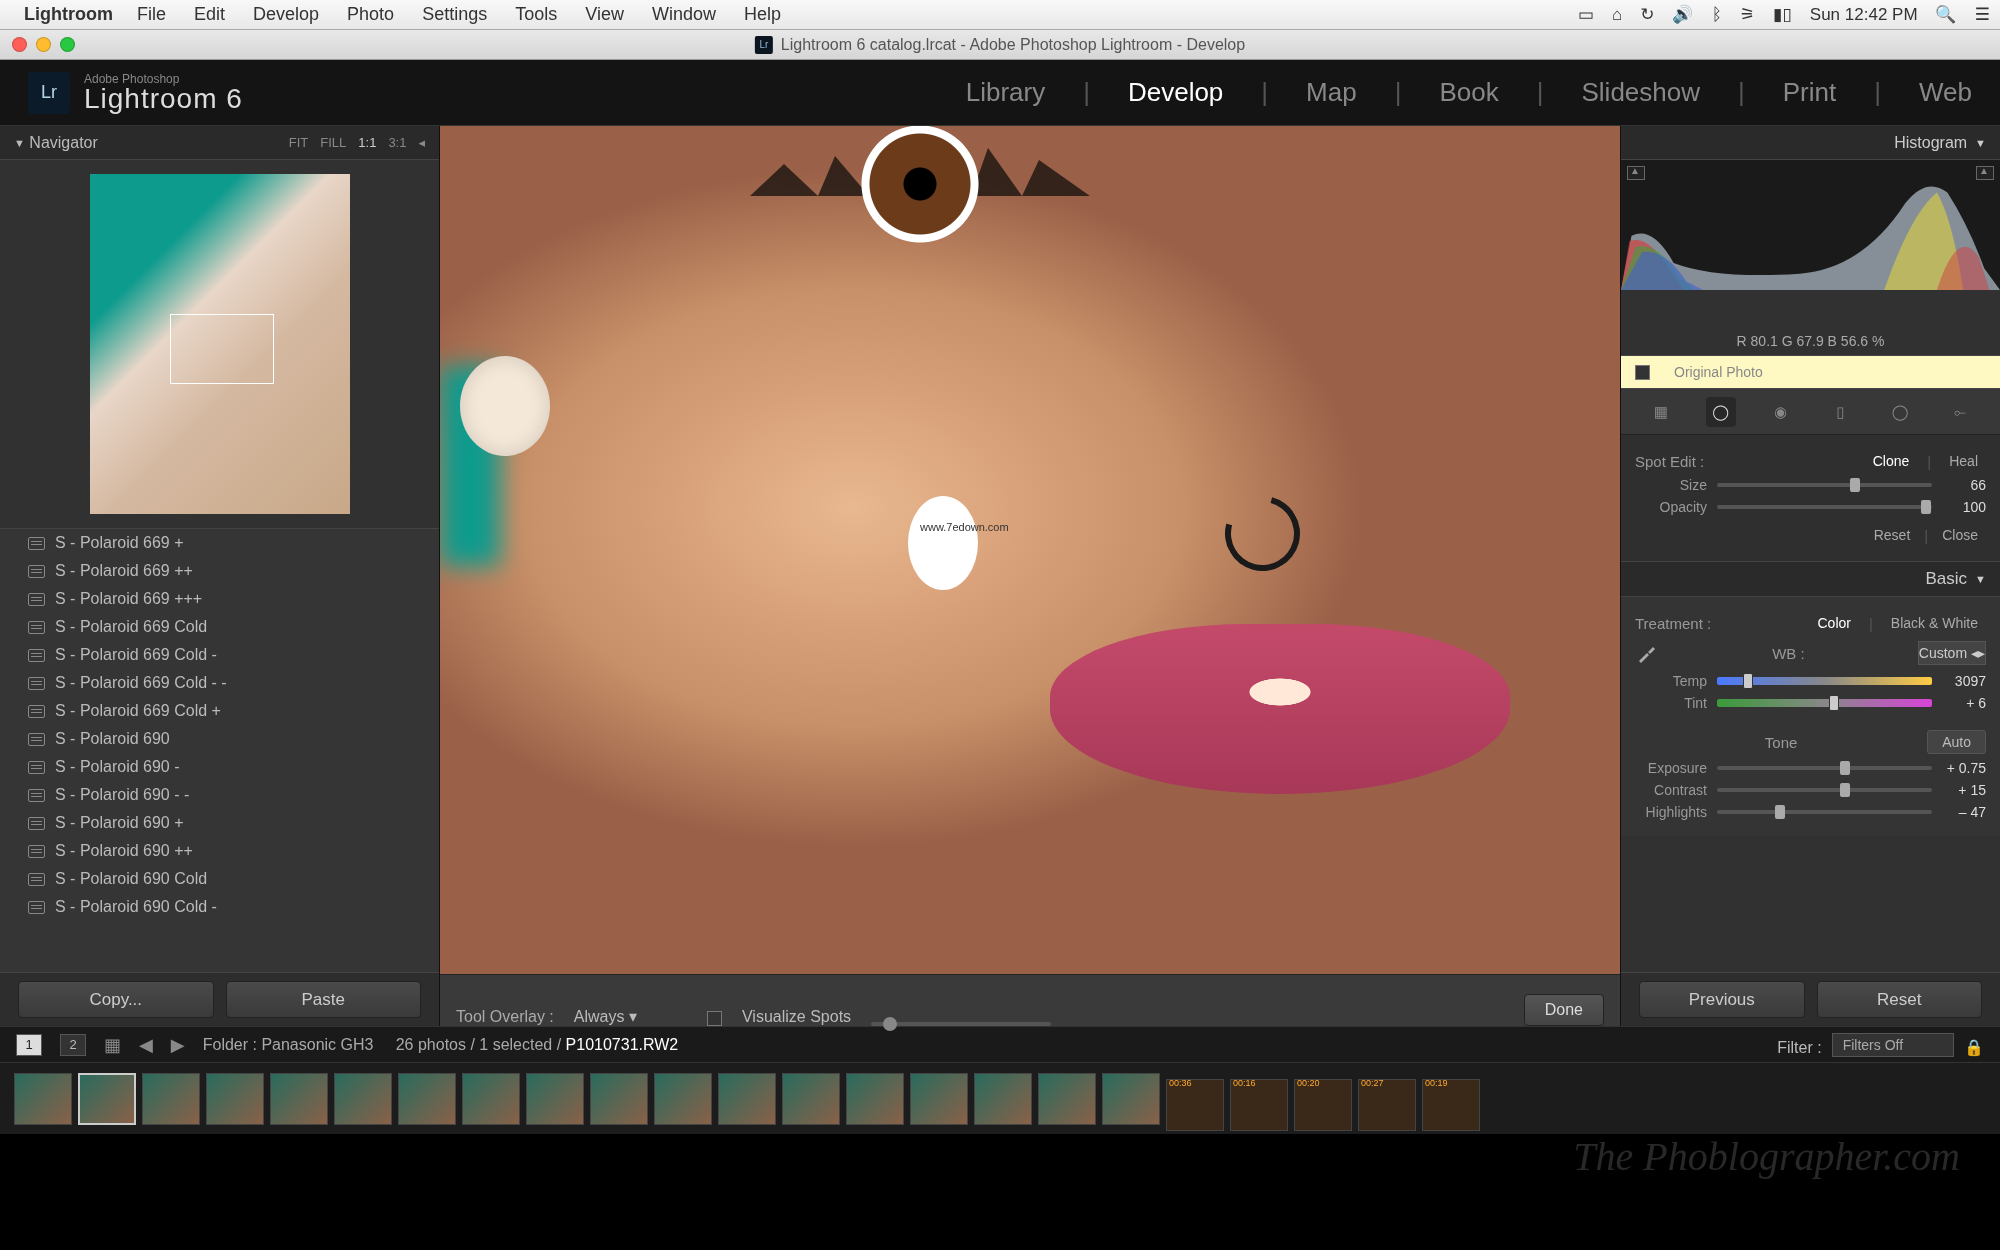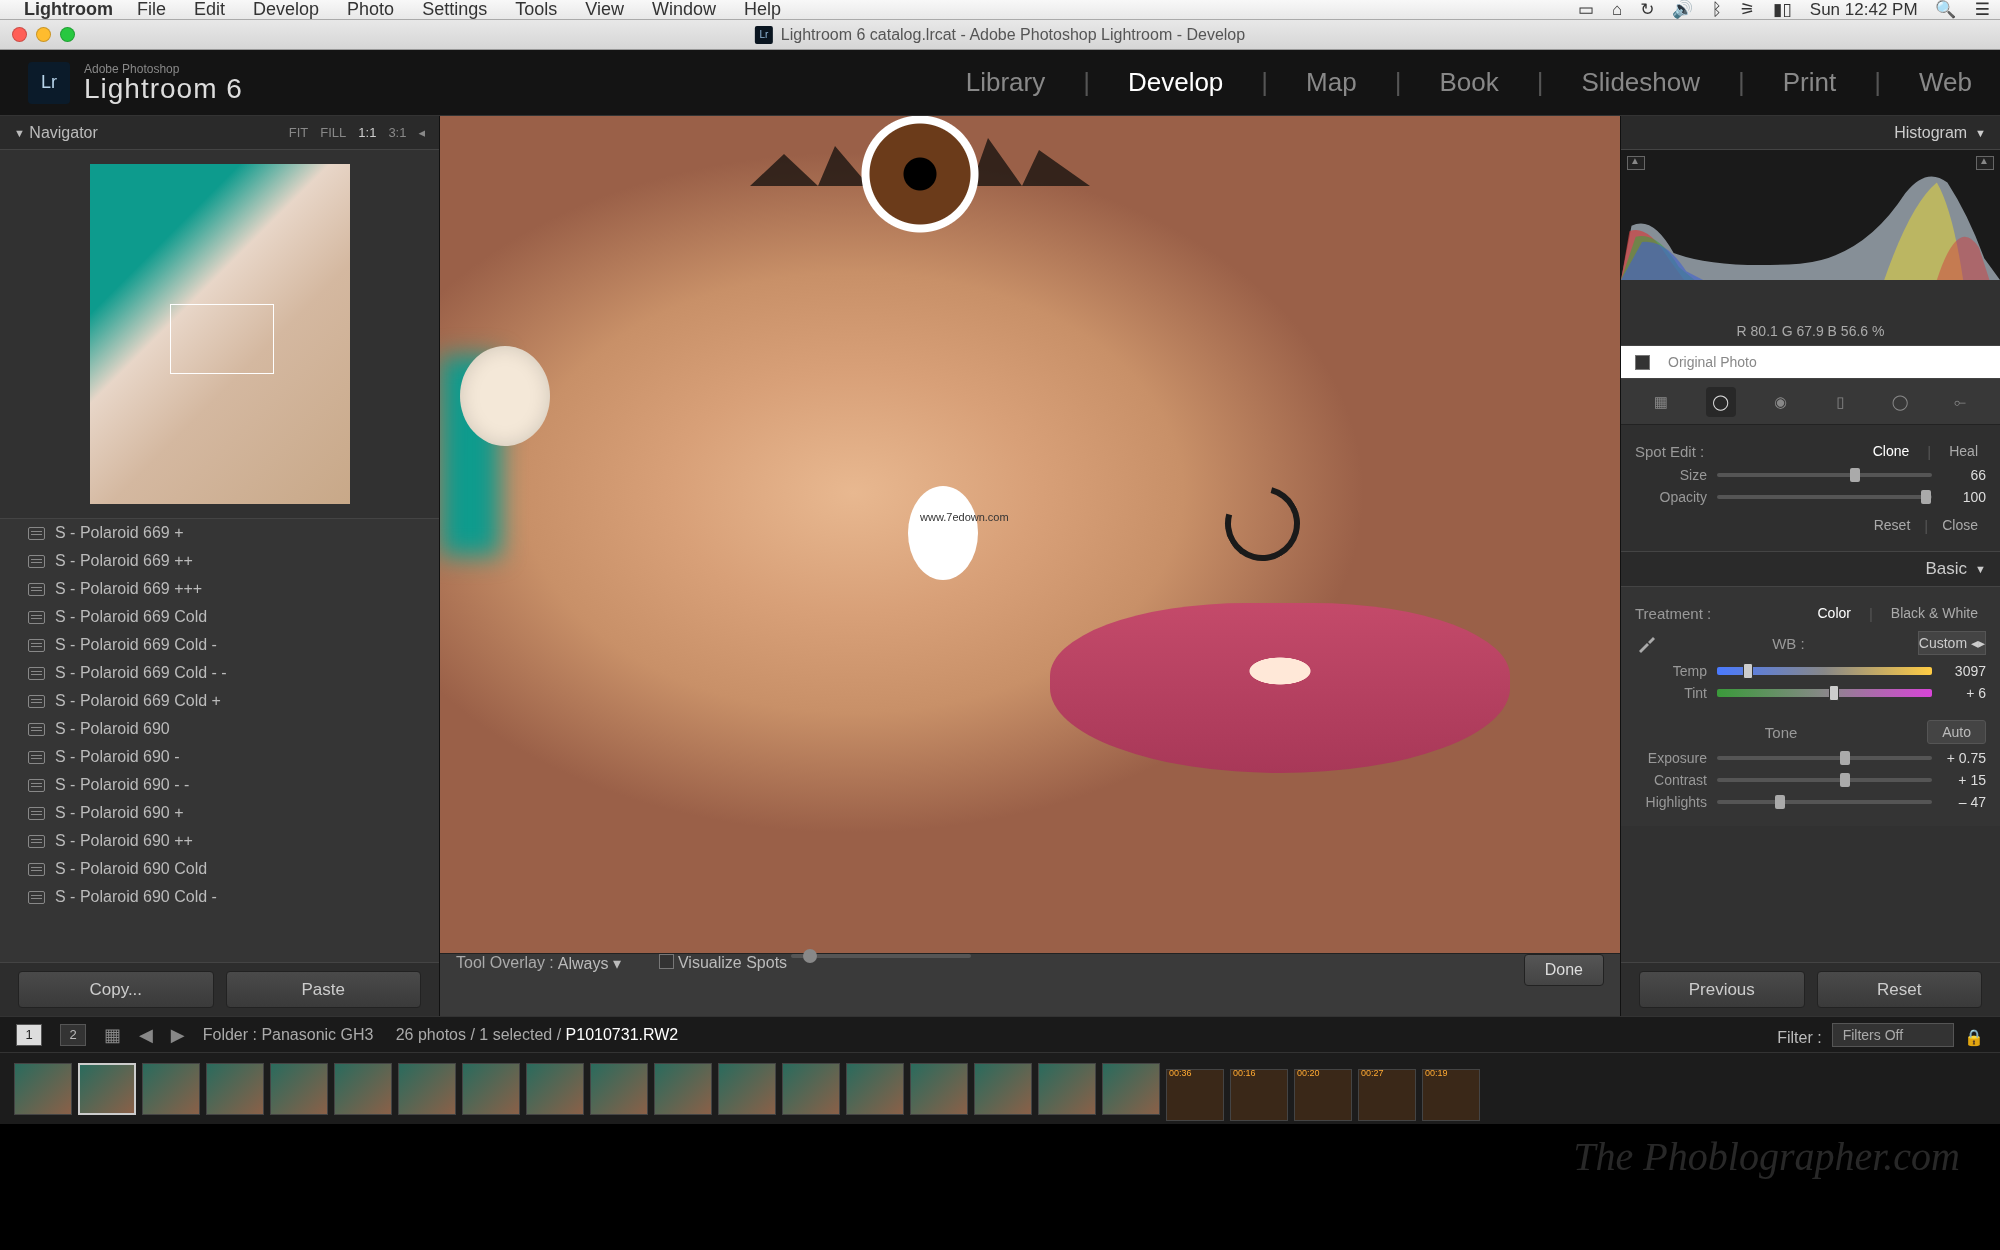--- a/index.html
+++ b/index.html
@@ -1,19 +1,19 @@
 <!DOCTYPE html>
 <html><head>
 <meta charset="utf-8">
 <style>
 * { margin: 0; padding: 0; box-sizing: border-box; font-family: "Helvetica Neue", Arial, sans-serif; }
 body { background: #000; color: #ccc; width: 2000px; height: 1250px; overflow: hidden; position: relative; }
 
 
-.mac-menubar { height: 20px; background: linear-gradient(#f8f8f8,#e8e8e8); display: flex; align-items: center; padding: 0 10px; color: #333; font-size: 18px; border-bottom: 1px solid #aaa; }
+.mac-menubar { height: 30px; background: linear-gradient(#f8f8f8,#e8e8e8); display: flex; align-items: center; padding: 0 10px; color: #333; font-size: 18px; border-bottom: 1px solid #aaa; }
 .mac-menubar .apple { margin-right: 14px; font-size: 22px; }
 .mac-menubar .app-name { font-weight: bold; margin-right: 10px; }
 .mac-menubar .menu-item { margin: 0 14px; cursor: default; }
 .mac-menubar .right { margin-left: auto; display: flex; align-items: center; gap: 18px; font-size: 17px; }
 .mac-menubar .right .clock { font-weight: 500; }
 
 
 .window-titlebar { height: 30px; background: linear-gradient(#e8e8e8,#d6d6d6); display: flex; align-items: center; padding: 0 12px; color: #555; font-size: 16px; border-bottom: 1px solid #999; position: relative; }
 .traffic-lights { display: flex; gap: 9px; }
 .traffic-lights .dot { width: 15px; height: 15px; border-radius: 50%; border: 1px solid rgba(0,0,0,0.2); }
@@ -56,37 +56,37 @@
 .center { flex: 1; display: flex; flex-direction: column; background: #4d4d4d; position: relative; }
 .viewport { flex: 1; background: radial-gradient(ellipse 600px 400px at 35% 45%, #e8b890, #d8a078 30%, #c89068 55%, #9a6048 85%); position: relative; overflow: hidden; }
 .eye { position: absolute; top: -30px; left: 340px; width: 280px; height: 160px; background: radial-gradient(circle at 50% 55%, #000 16px, #6b3b1a 17px 50px, #fff 51px 58px, transparent 59px); border-radius: 50%; }
 .lashes { position: absolute; top: -10px; left: 310px; width: 340px; height: 80px; background: #1a1410; clip-path: polygon(0% 100%, 10% 60%, 20% 100%, 25% 50%, 35% 100%, 40% 40%, 50% 100%, 55% 35%, 65% 100%, 70% 40%, 80% 100%, 85% 55%, 100% 100%); opacity: 0.8; }
 .ear-plug { position: absolute; left: 20px; top: 230px; width: 90px; height: 100px; background: #f4e8d8; border-radius: 50%; box-shadow: inset 0 0 20px rgba(0,0,0,0.15); }
 .nose-ring { position: absolute; right: 320px; top: 370px; width: 75px; height: 75px; border: 6px solid #1a1a1a; border-top-color: transparent; border-radius: 50%; transform: rotate(-30deg); }
 .lips { position: absolute; right: 110px; bottom: 180px; width: 460px; height: 170px; background: radial-gradient(ellipse at 50% 40%, #ffe8d8 30px, transparent 31px), linear-gradient(#c44a6a, #a83858); border-radius: 60% 60% 70% 70%; }
 .spot-circle { position: absolute; left: 468px; top: 370px; width: 70px; height: 94px; background: #fff; border-radius: 50%; }
 .watermark-center { position: absolute; left: 480px; top: 395px; font-size: 11px; color: #333; }
 .hair-left { position: absolute; left: 0; top: 240px; width: 60px; height: 200px; background: #0d9b8d; filter: blur(12px); }
-.center-toolbar { height: 63px; background: #3a3a3a; display: flex; align-items: flex-start; padding: 0 16px; gap: 4px; color: #bbb; font-size: 16px; border-top: 1px solid #222; }
+.center-toolbar { height: 52px; background: #3a3a3a; display: flex; align-items: flex-end; padding: 0 16px; gap: 20px; color: #bbb; font-size: 16px; border-top: 1px solid #222; }
 .center-toolbar .label { color: #aaa; }
 .cbx { width: 15px; height: 15px; border: 1px solid #777; background: #333; display: inline-block; }
 .slider-min { width: 180px; height: 4px; background: #555; border-radius: 2px; position: relative; }
 .slider-min .thumb { position: absolute; left: 12px; top: -5px; width: 14px; height: 14px; background: #888; border-radius: 50%; }
 .done-btn { margin-left: auto; padding: 6px 20px; background: linear-gradient(#555,#444); border: 1px solid #222; border-radius: 4px; color: #ddd; cursor: pointer; }
 
 
 .right-panel { width: 380px; background: #313131; display: flex; flex-direction: column; border-left: 1px solid #111; font-size: 15px; }
 .rp-header { height: 34px; background: #2a2a2a; display: flex; align-items: center; justify-content: flex-end; padding: 0 14px; color: #ccc; font-size: 16px; gap: 8px; border-bottom: 1px solid #444; }
 .histogram { height: 130px; background: #1a1a1a; margin: 0; position: relative; overflow: hidden; }
 .histo-svg { width: 100%; height: 100%; }
 .clip { position: absolute; top: 6px; width: 18px; height: 14px; background: #222; border: 1px solid #666; }
 .clip.left { left: 6px; } .clip.right { right: 6px; }
 .clip::after { content: "▲"; color: #888; font-size: 10px; position: absolute; left: 2px; top: -2px; }
 .rgb-readout { text-align: center; padding: 6px; color: #aaa; font-size: 14px; border-bottom: 1px solid #444; margin-top: 37px; }
-.orig-photo { padding: 8px 14px; color: #888; font-size: 14px; display: flex; align-items: center; gap: 18px; border-bottom: 1px solid #444; background: #ffffff; }
+.orig-photo { padding: 8px 14px; color: #888; font-size: 14px; display: flex; align-items: center; gap: 24px; border-bottom: 1px solid #444; background: #fef9c3; }
 .tool-strip { height: 46px; background: #383838; display: flex; align-items: center; justify-content: space-around; padding: 0 10px; border-bottom: 1px solid #222; }
 .tool-ic { width: 30px; height: 30px; display: flex; align-items: center; justify-content: center; color: #888; cursor: pointer; border-radius: 4px; }
 .tool-ic.active { color: #ddd; background: #282828; }
 .spot-edit { padding: 10px 14px; background: #2f2f2f; border-bottom: 1px solid #444; }
 .row { display: flex; align-items: center; margin: 6px 0; gap: 10px; }
 .row .label { color: #999; width: 72px; font-size: 14px; text-align: right; }
 .row .val { color: #ddd; width: 44px; text-align: right; font-size: 14px; }
 .seg-btn { color: #aaa; padding: 2px 8px; font-size: 14px; cursor: pointer; }
 .seg-btn.sel { color: #fff; }
 .slider { flex: 1; height: 4px; background: #555; border-radius: 2px; position: relative; }

